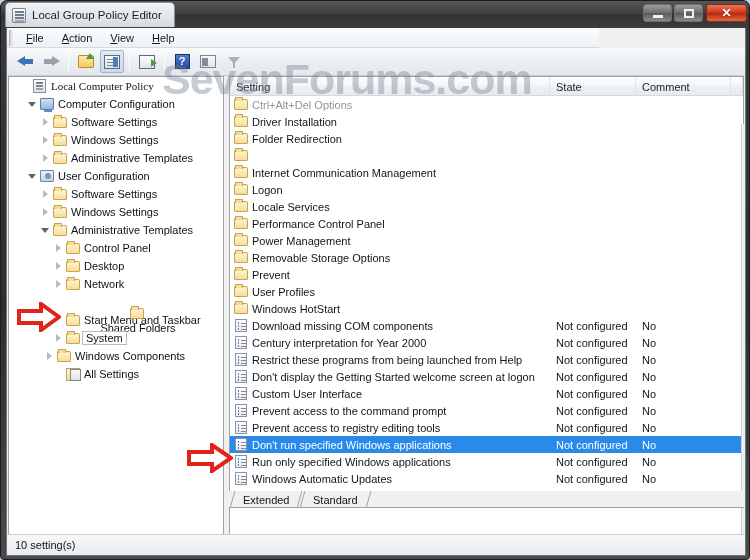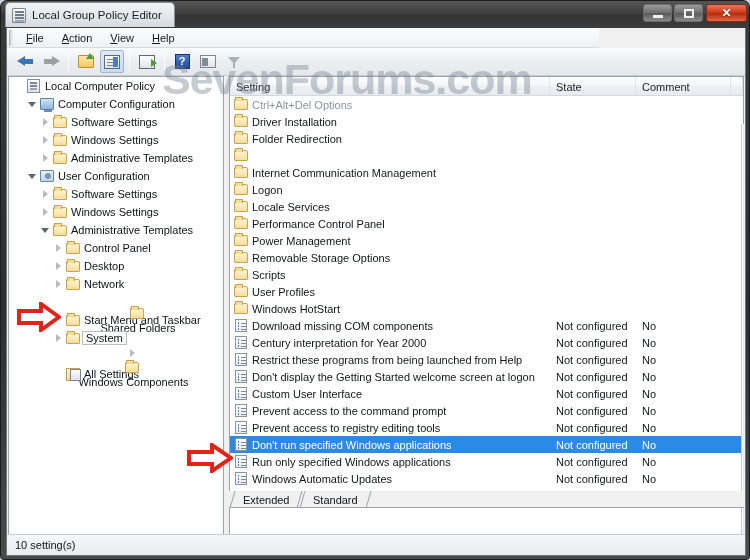--- a/index.html
+++ b/index.html
@@ -564,21 +564,21 @@
           <span class="ico-filter"></span>
         </div>
     </div>
 
     <div id="watermark">SevenForums.com</div>
 
     <div id="panes">
 
       <div id="tree-pane">
         <div id="tree-list">
-            <div class="tree-row" style="padding-left: 4px;">
+            <div class="tree-row" style="padding-left: 10px; font-family: Liberation Serif, serif;">
               <span class="tw "></span>
               <span class="ticon">
                 <span class="f-console"></span>
               </span>
               <span class="tlabel">Local Computer Policy</span>
             </div>
             <div class="tree-row" style="padding-left: 17px;">
               <span class="tw expanded"></span>
               <span class="ticon">
                 <span class="f-computer"></span>
@@ -669,21 +669,21 @@
               </span>
               <span class="tlabel">Start Menu and Taskbar</span>
             </div>
             <div class="tree-row selected-outline" style="padding-left: 43px;">
               <span class="tw collapsed"></span>
               <span class="ticon">
                 <span class="f-folder"></span>
               </span>
               <span class="tlabel">System</span>
             </div>
-            <div class="tree-row" style="padding-left: 34px; flex-direction: column;">
+            <div class="tree-row" style="padding-left: 34px;">
               <span class="tw collapsed"></span>
               <span class="ticon">
                 <span class="f-folder"></span>
               </span>
               <span class="tlabel">Windows Components</span>
             </div>
             <div class="tree-row" style="padding-left: 43px;">
               <span class="tw "></span>
               <span class="ticon">
                 <span class="f-allset"></span>
@@ -779,21 +779,21 @@
                 <span class="l-folder"></span>
               </span>
               <span class="lname">Removable Storage Options</span>
               <span class="lstate"></span>
               <span class="lcomment"></span>
             </div>
             <div class="lrow">
               <span class="licon">
                 <span class="l-folder"></span>
               </span>
-              <span class="lname">Scripts</span>
+              <span class="lname">Prevent</span>
               <span class="lstate"></span>
               <span class="lcomment"></span>
             </div>
             <div class="lrow">
               <span class="licon">
                 <span class="l-folder"></span>
               </span>
               <span class="lname">User Profiles</span>
               <span class="lstate"></span>
               <span class="lcomment"></span>

